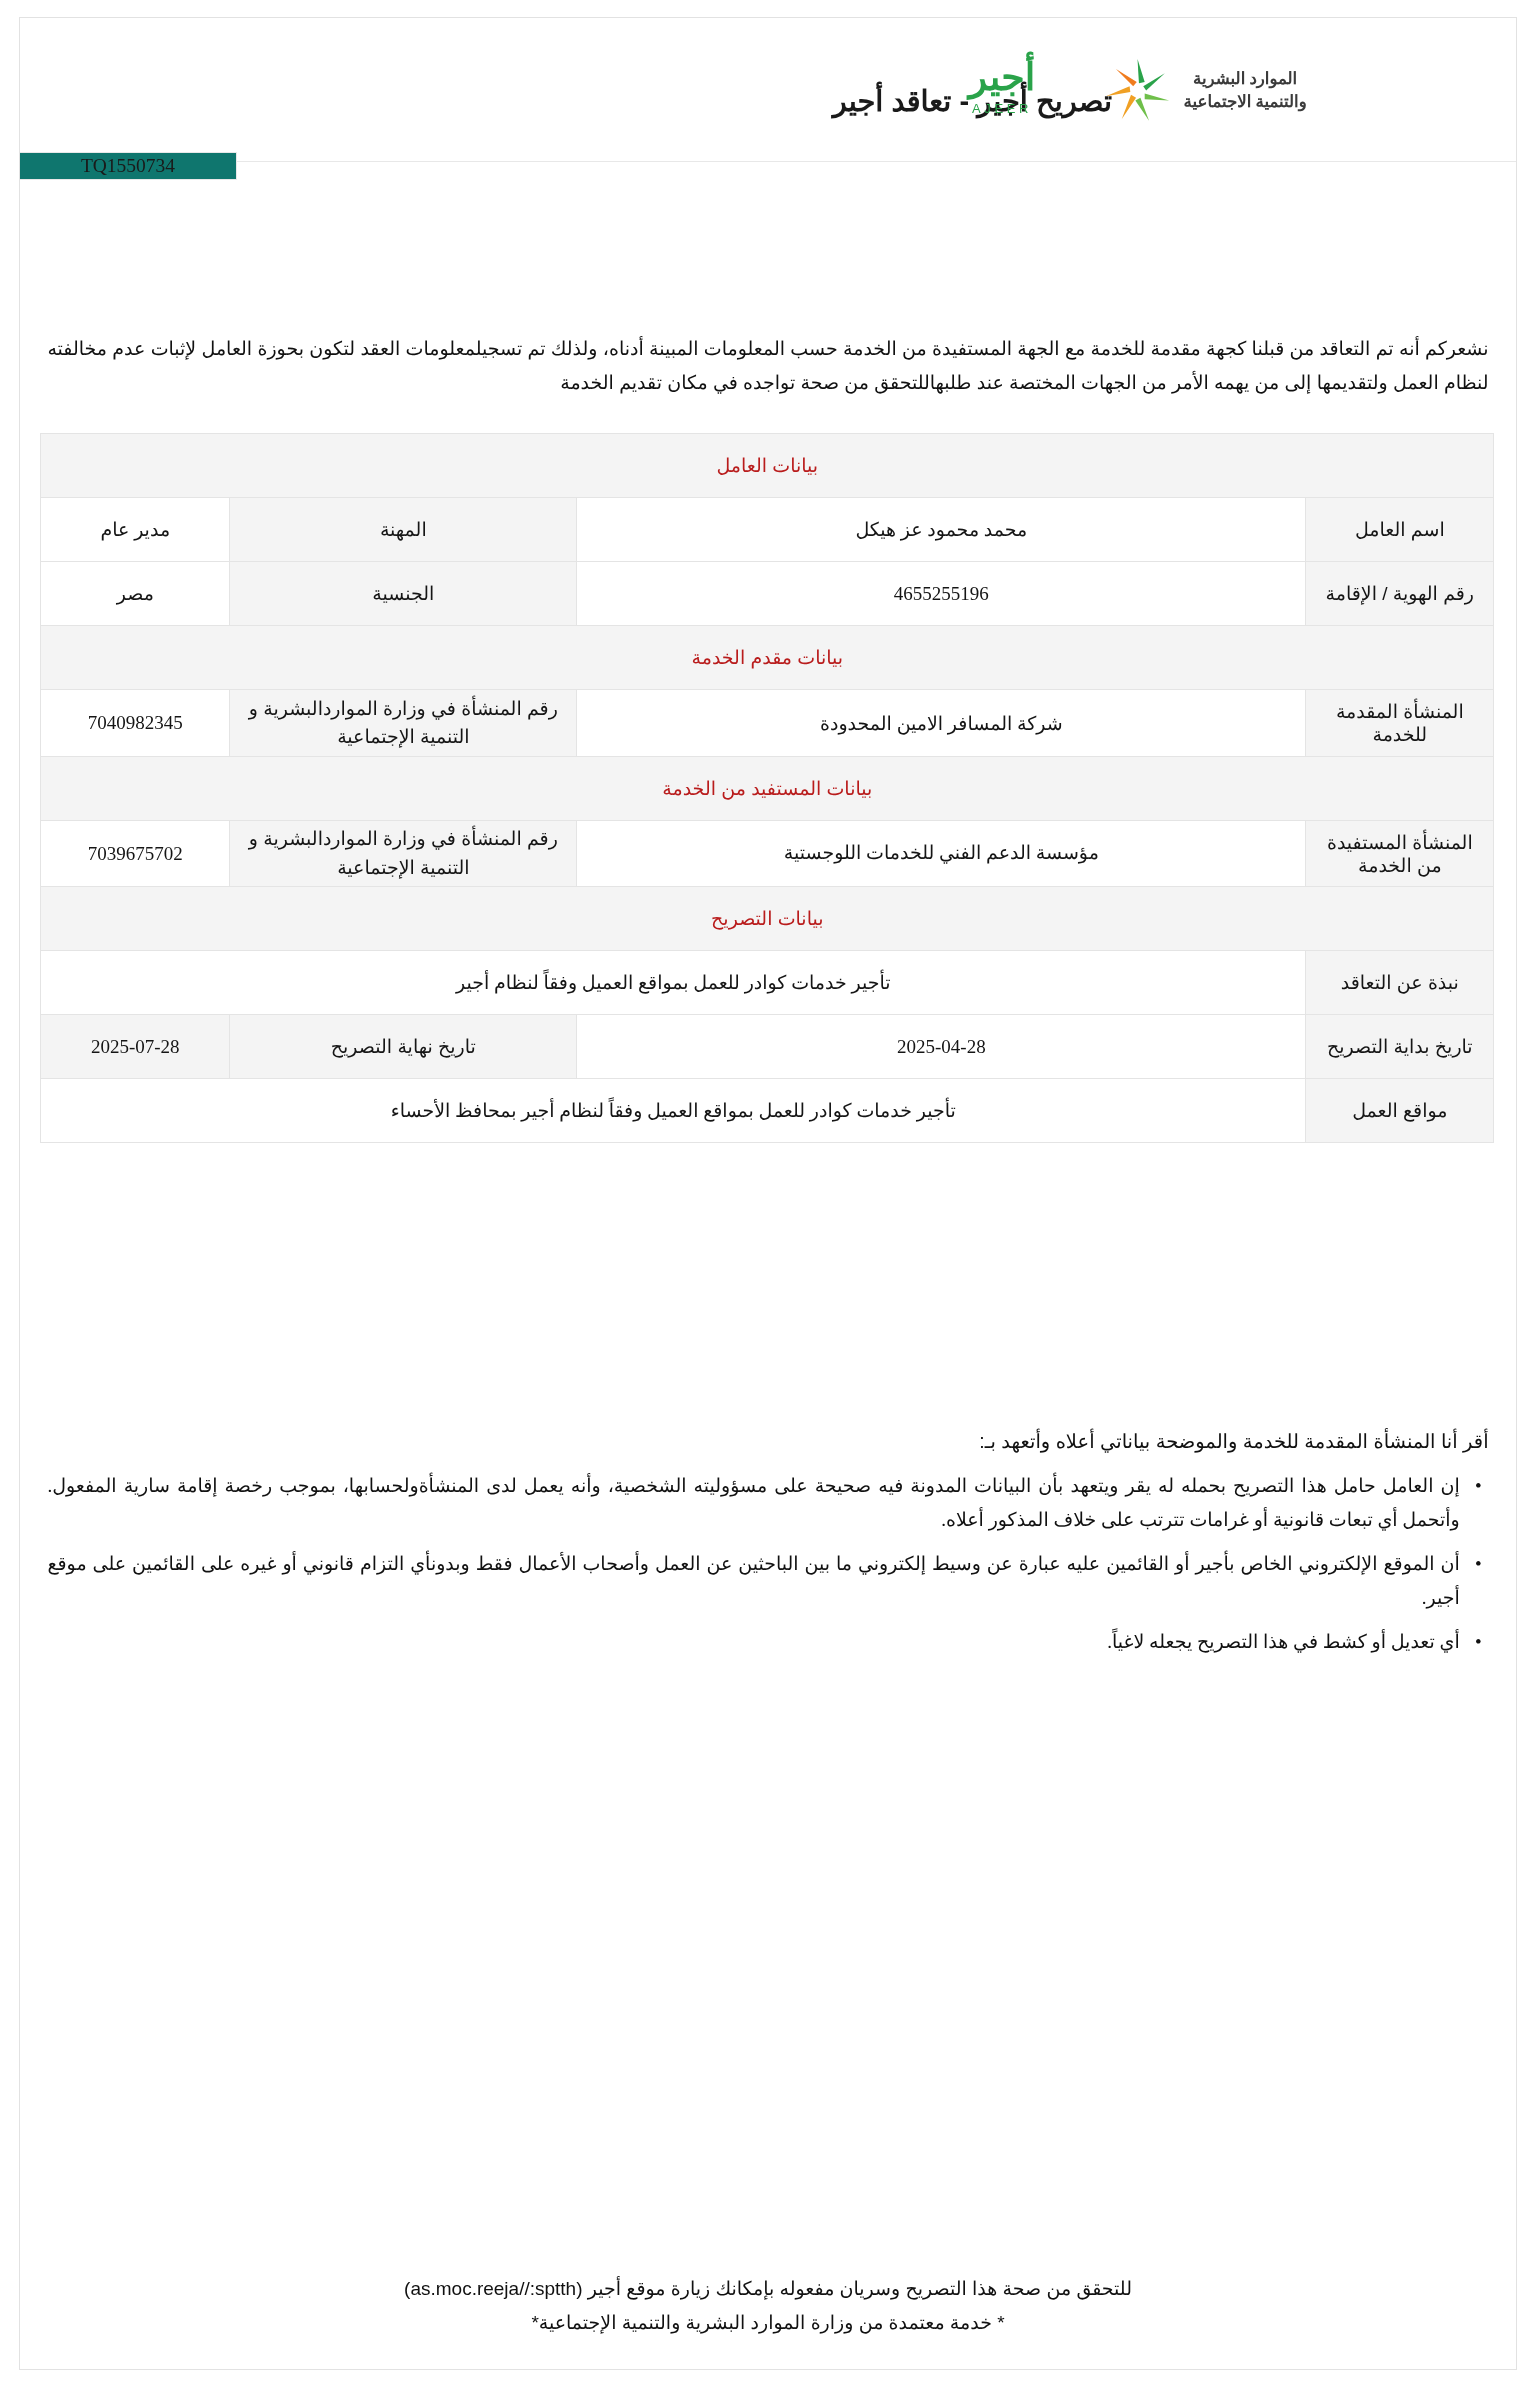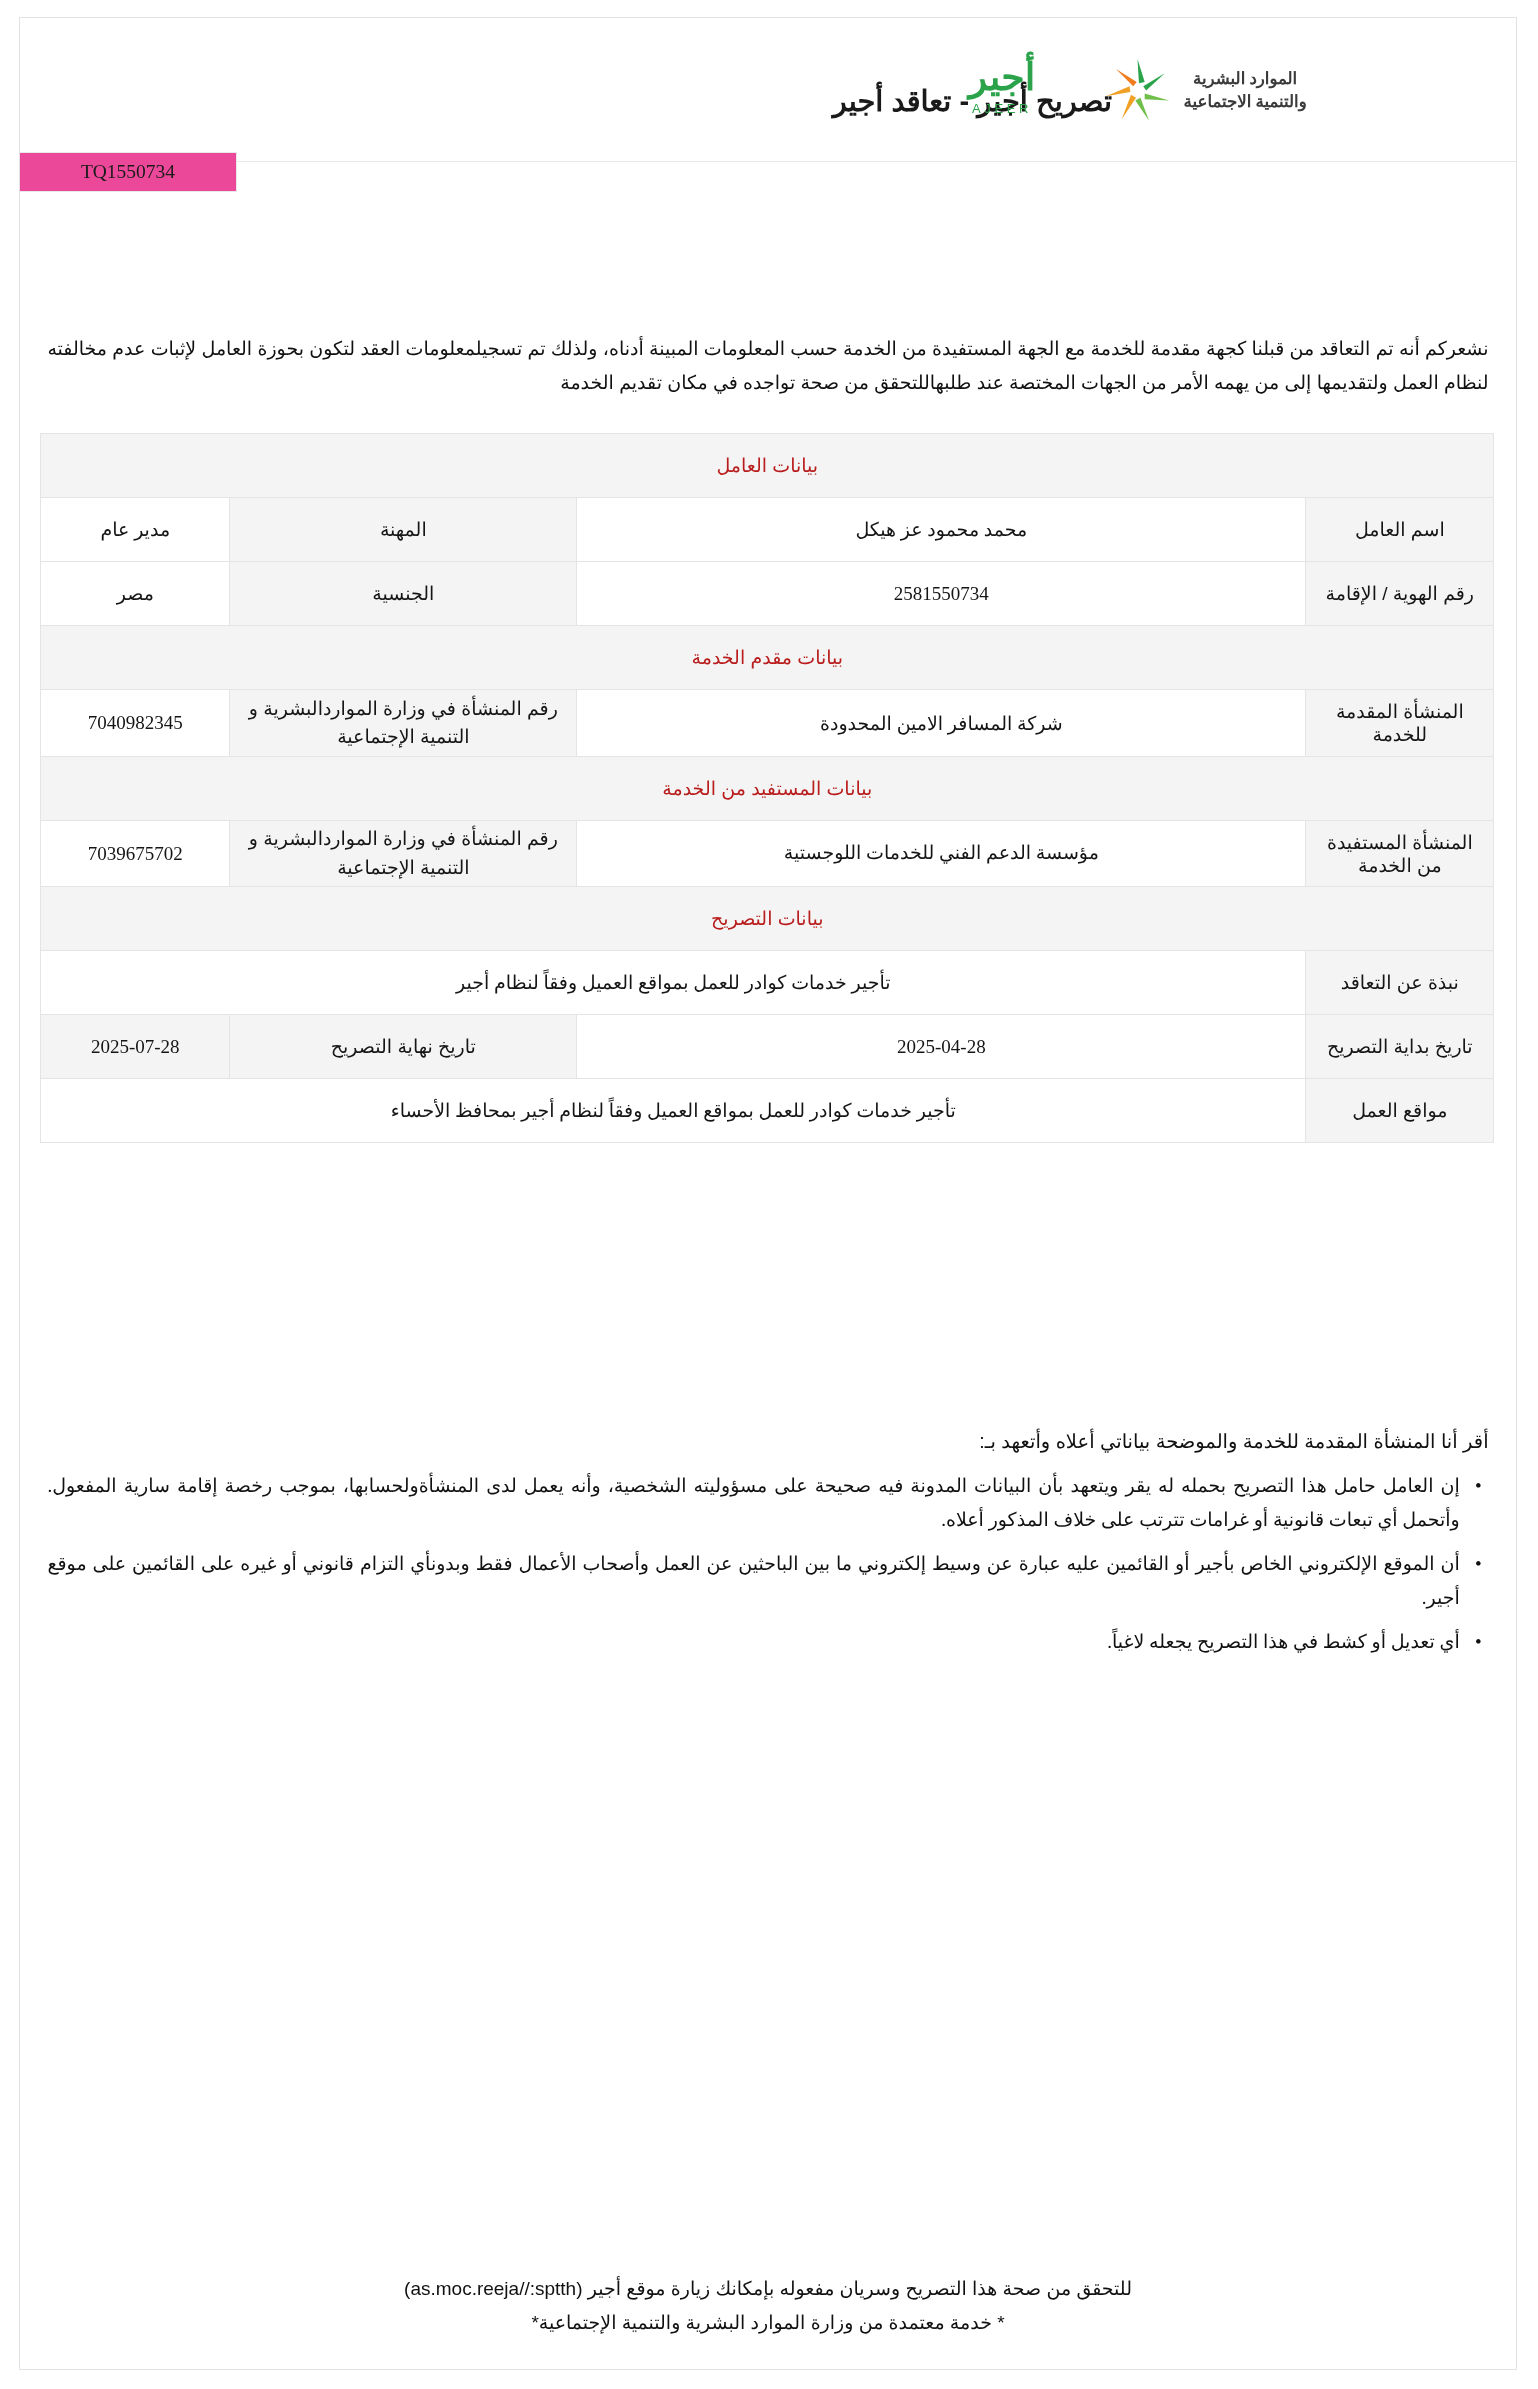--- a/index.html
+++ b/index.html
@@ -45,25 +45,25 @@
     font-weight: bold;
     color: #1a1a1a;
     letter-spacing: 0.7px;
     white-space: nowrap;
   }
   .tq-box {
     position: absolute;
     left: 0;
     top: 134px;
     width: 217px;
-    height: 40px;
+    height: 28px;
     border: 1.4px solid #e8e8e8;
     border-left: none;
     box-sizing: border-box;
-    background: #ec4899;
+    background: #0f766e;
     display: flex;
     align-items: center;
     justify-content: center;
     direction: ltr;
   }
   .tq-box span {
     font-size: 19.5px;
     color: #1a1a1a;
     font-family: "Liberation Serif", serif;
   }
@@ -292,21 +292,21 @@
           <td class="sec" colspan="5">بيانات العامل</td>
         </tr>
         <tr>
           <td class="lbl-grey">اسم العامل</td>
           <td colspan="2" class="ar-hand">محمد محمود عز هيكل</td>
           <td class="lbl-grey">المهنة</td>
           <td class="ar-hand">مدير عام</td>
         </tr>
         <tr>
           <td class="lbl-grey">رقم الهوية / الإقامة</td>
-          <td colspan="2" class="num">2581550734</td>
+          <td colspan="2" class="num">4655255196</td>
           <td class="lbl-grey">الجنسية</td>
           <td class="ar-hand">مصر</td>
         </tr>
         <tr>
           <td class="sec" colspan="5">بيانات مقدم الخدمة</td>
         </tr>
         <tr>
           <td class="lbl-grey">المنشأة المقدمة للخدمة</td>
           <td colspan="2" class="ar-hand">شركة المسافر الامين المحدودة</td>
           <td class="lbl-grey wrap2">رقم المنشأة في وزارة المواردالبشرية و التنمية الإجتماعية</td>

